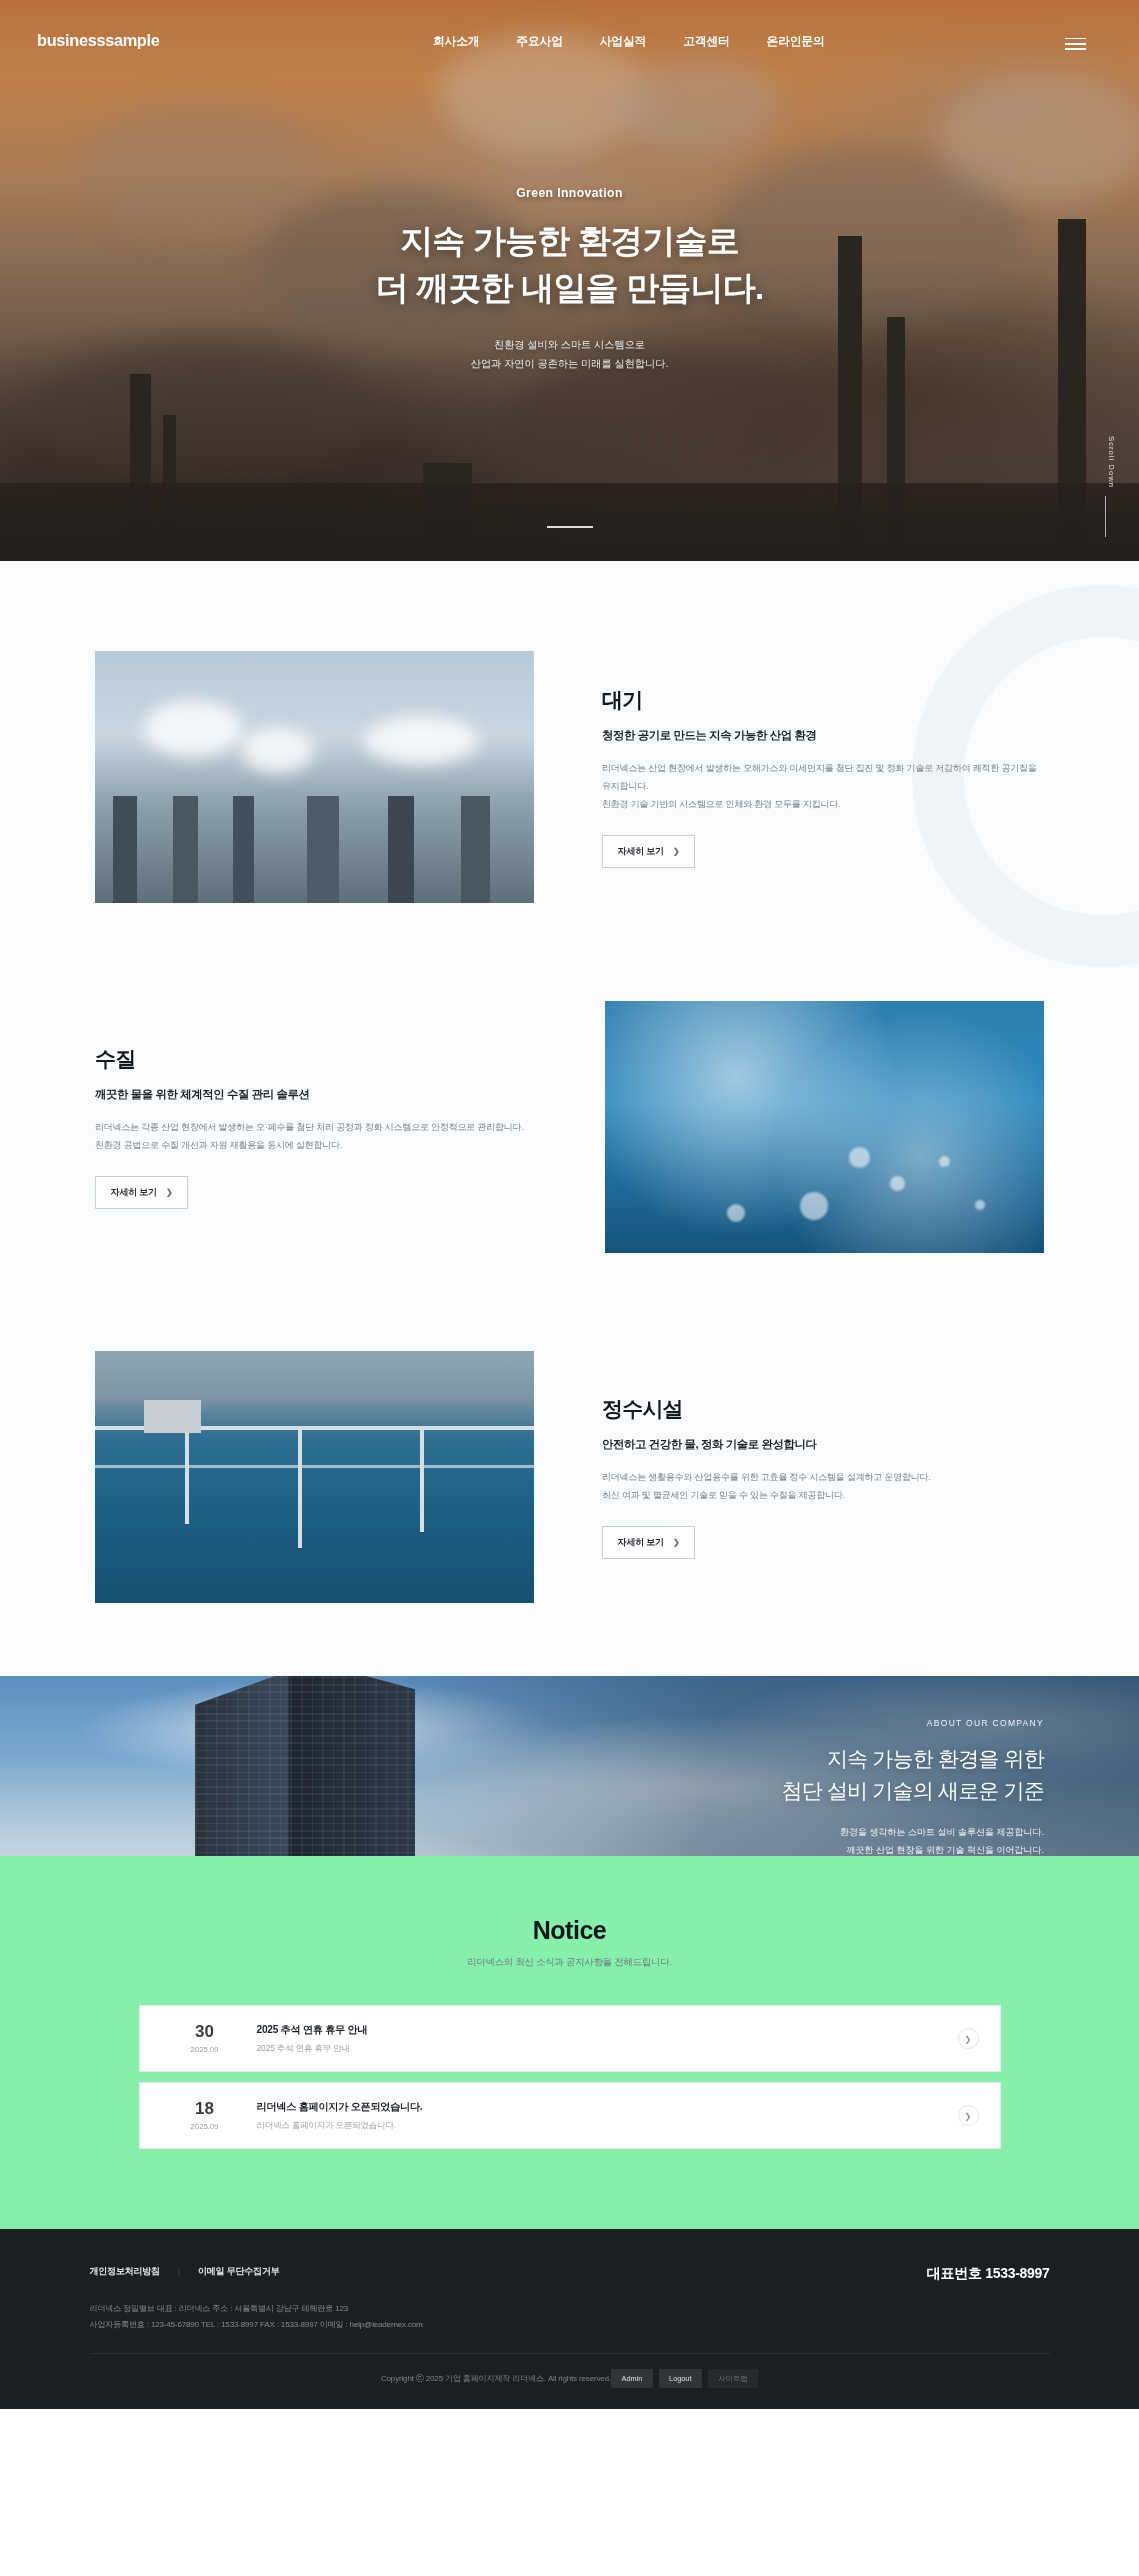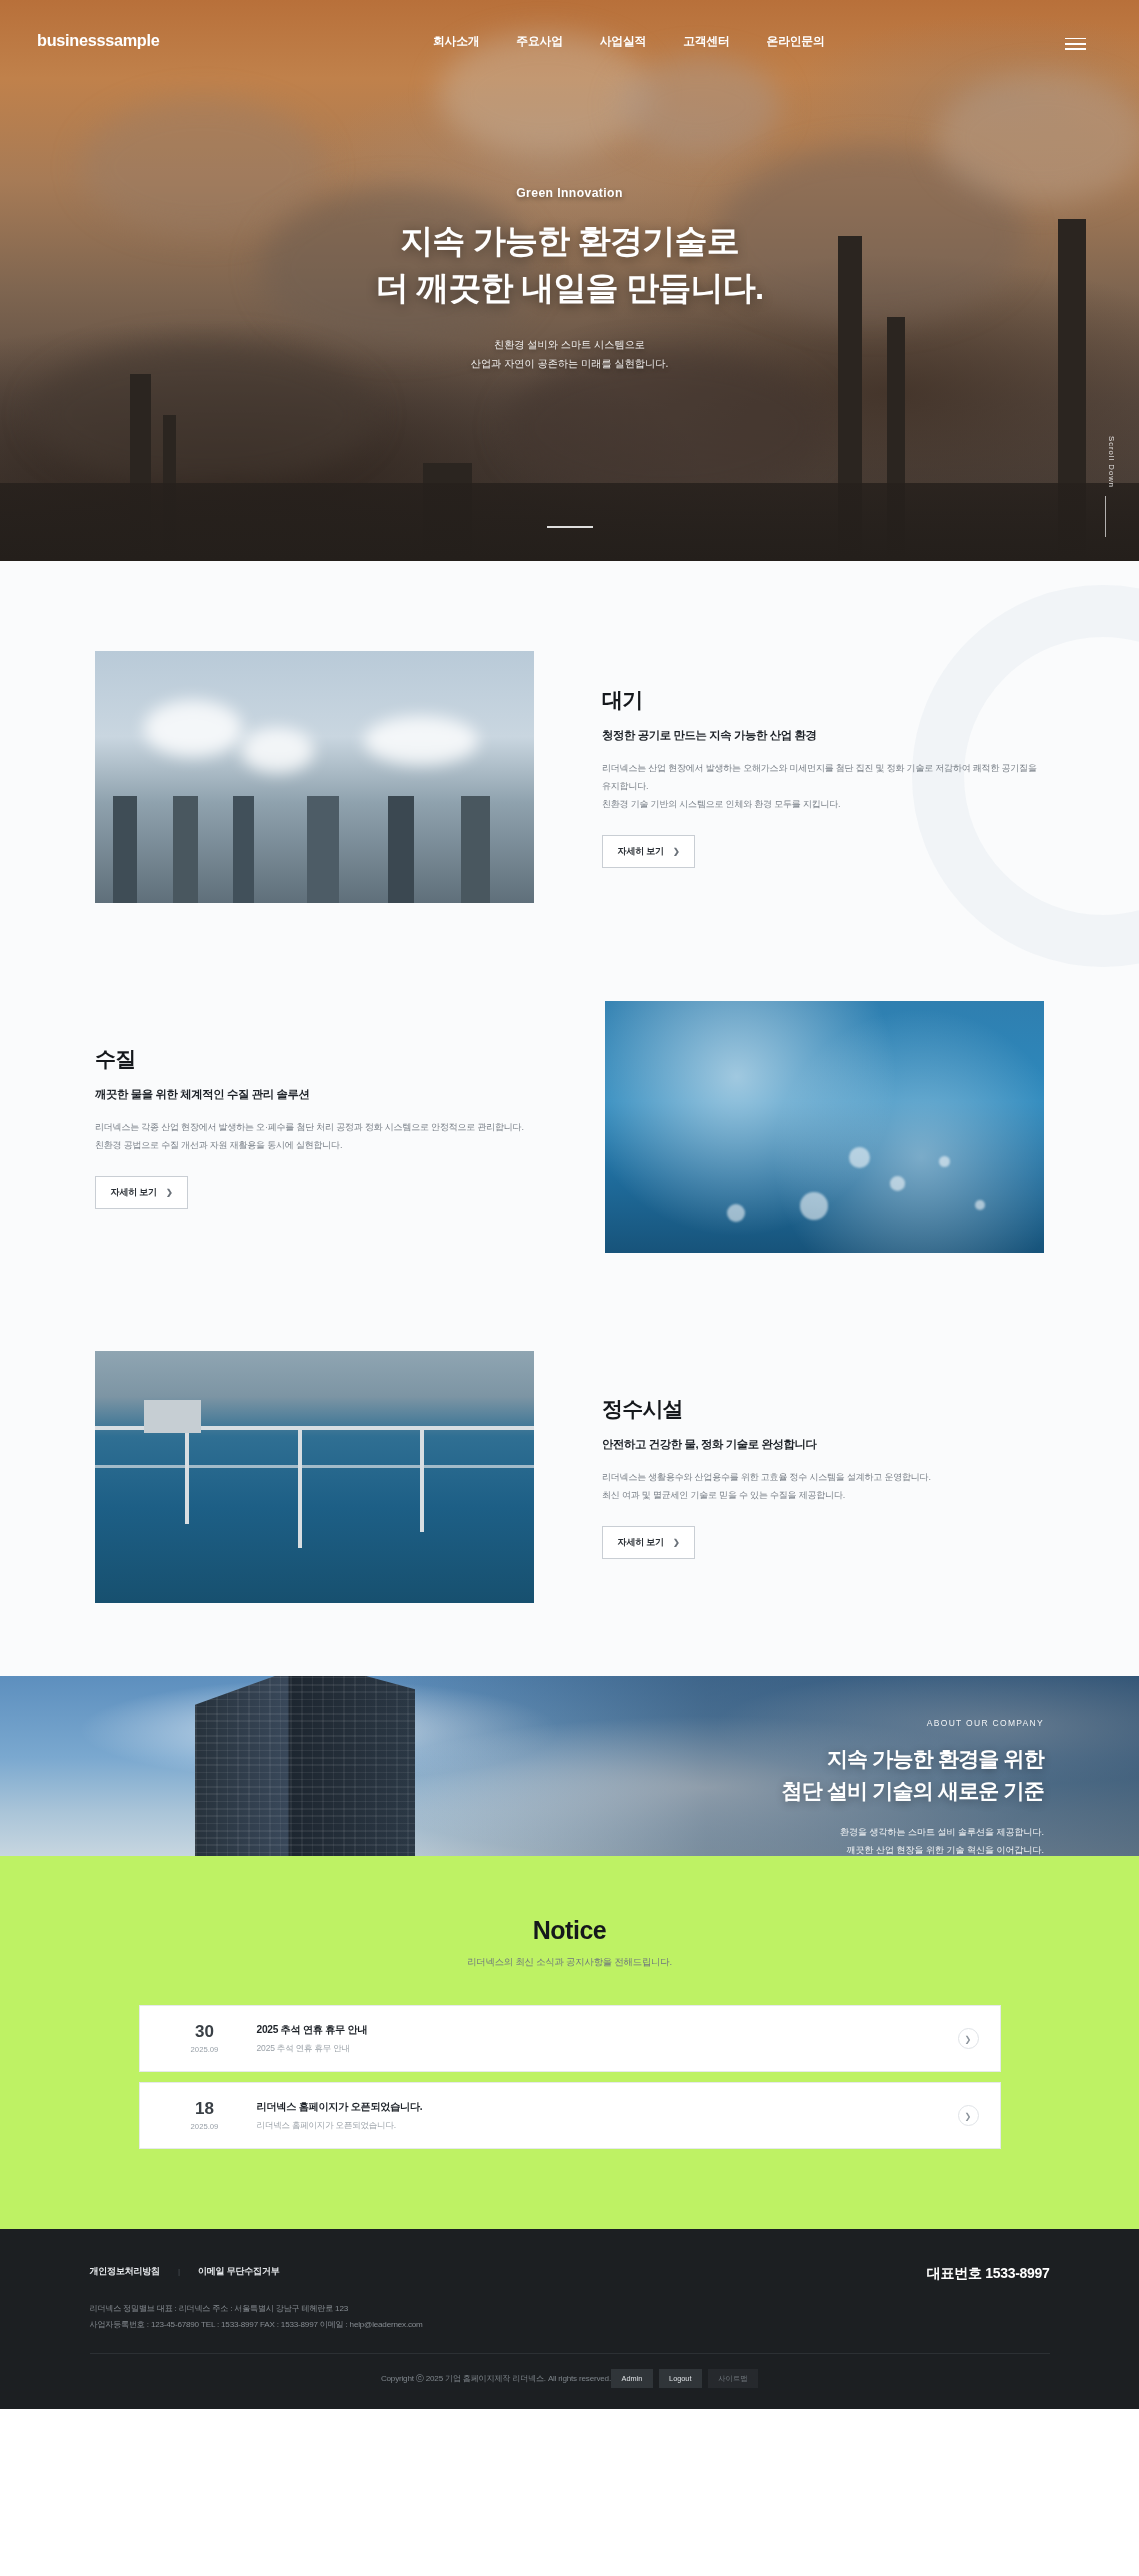--- a/index.html
+++ b/index.html
@@ -324,21 +324,21 @@
     color: #fff;
   }
   .about-eyebrow {
     font-size: 8.5px;
     letter-spacing: 1.3px;
     color: rgba(255,255,255,0.92);
     margin-bottom: 14.6px;
   }
   .about-title {
     font-size: 21px;
-    font-weight: 700;
+    font-weight: 400;
     line-height: 1.55;
     letter-spacing: -0.8px;
     text-shadow: 0 1.6px 8.1px rgba(0,0,0,0.3);
   }
   .about-desc {
     margin-top: 16.3px;
     font-size: 9px;
     line-height: 1.95;
     color: rgba(255,255,255,0.94);
   }
@@ -354,21 +354,21 @@
     font-weight: 700;
     color: #fff;
     background: transparent;
     cursor: pointer;
     letter-spacing: -0.2px;
     font-family: "Liberation Sans", sans-serif;
   }
 
   
   .notice {
-    background: #bef264;
+    background: #86efac;
     padding: 60px 0 70px;
   }
   .notice-head { text-align: center; margin-bottom: 36px; }
   .notice-title {
     font-size: 25px;
     font-weight: 800;
     letter-spacing: -0.5px;
     color: #15181c;
     margin-bottom: 11.4px;
   }

